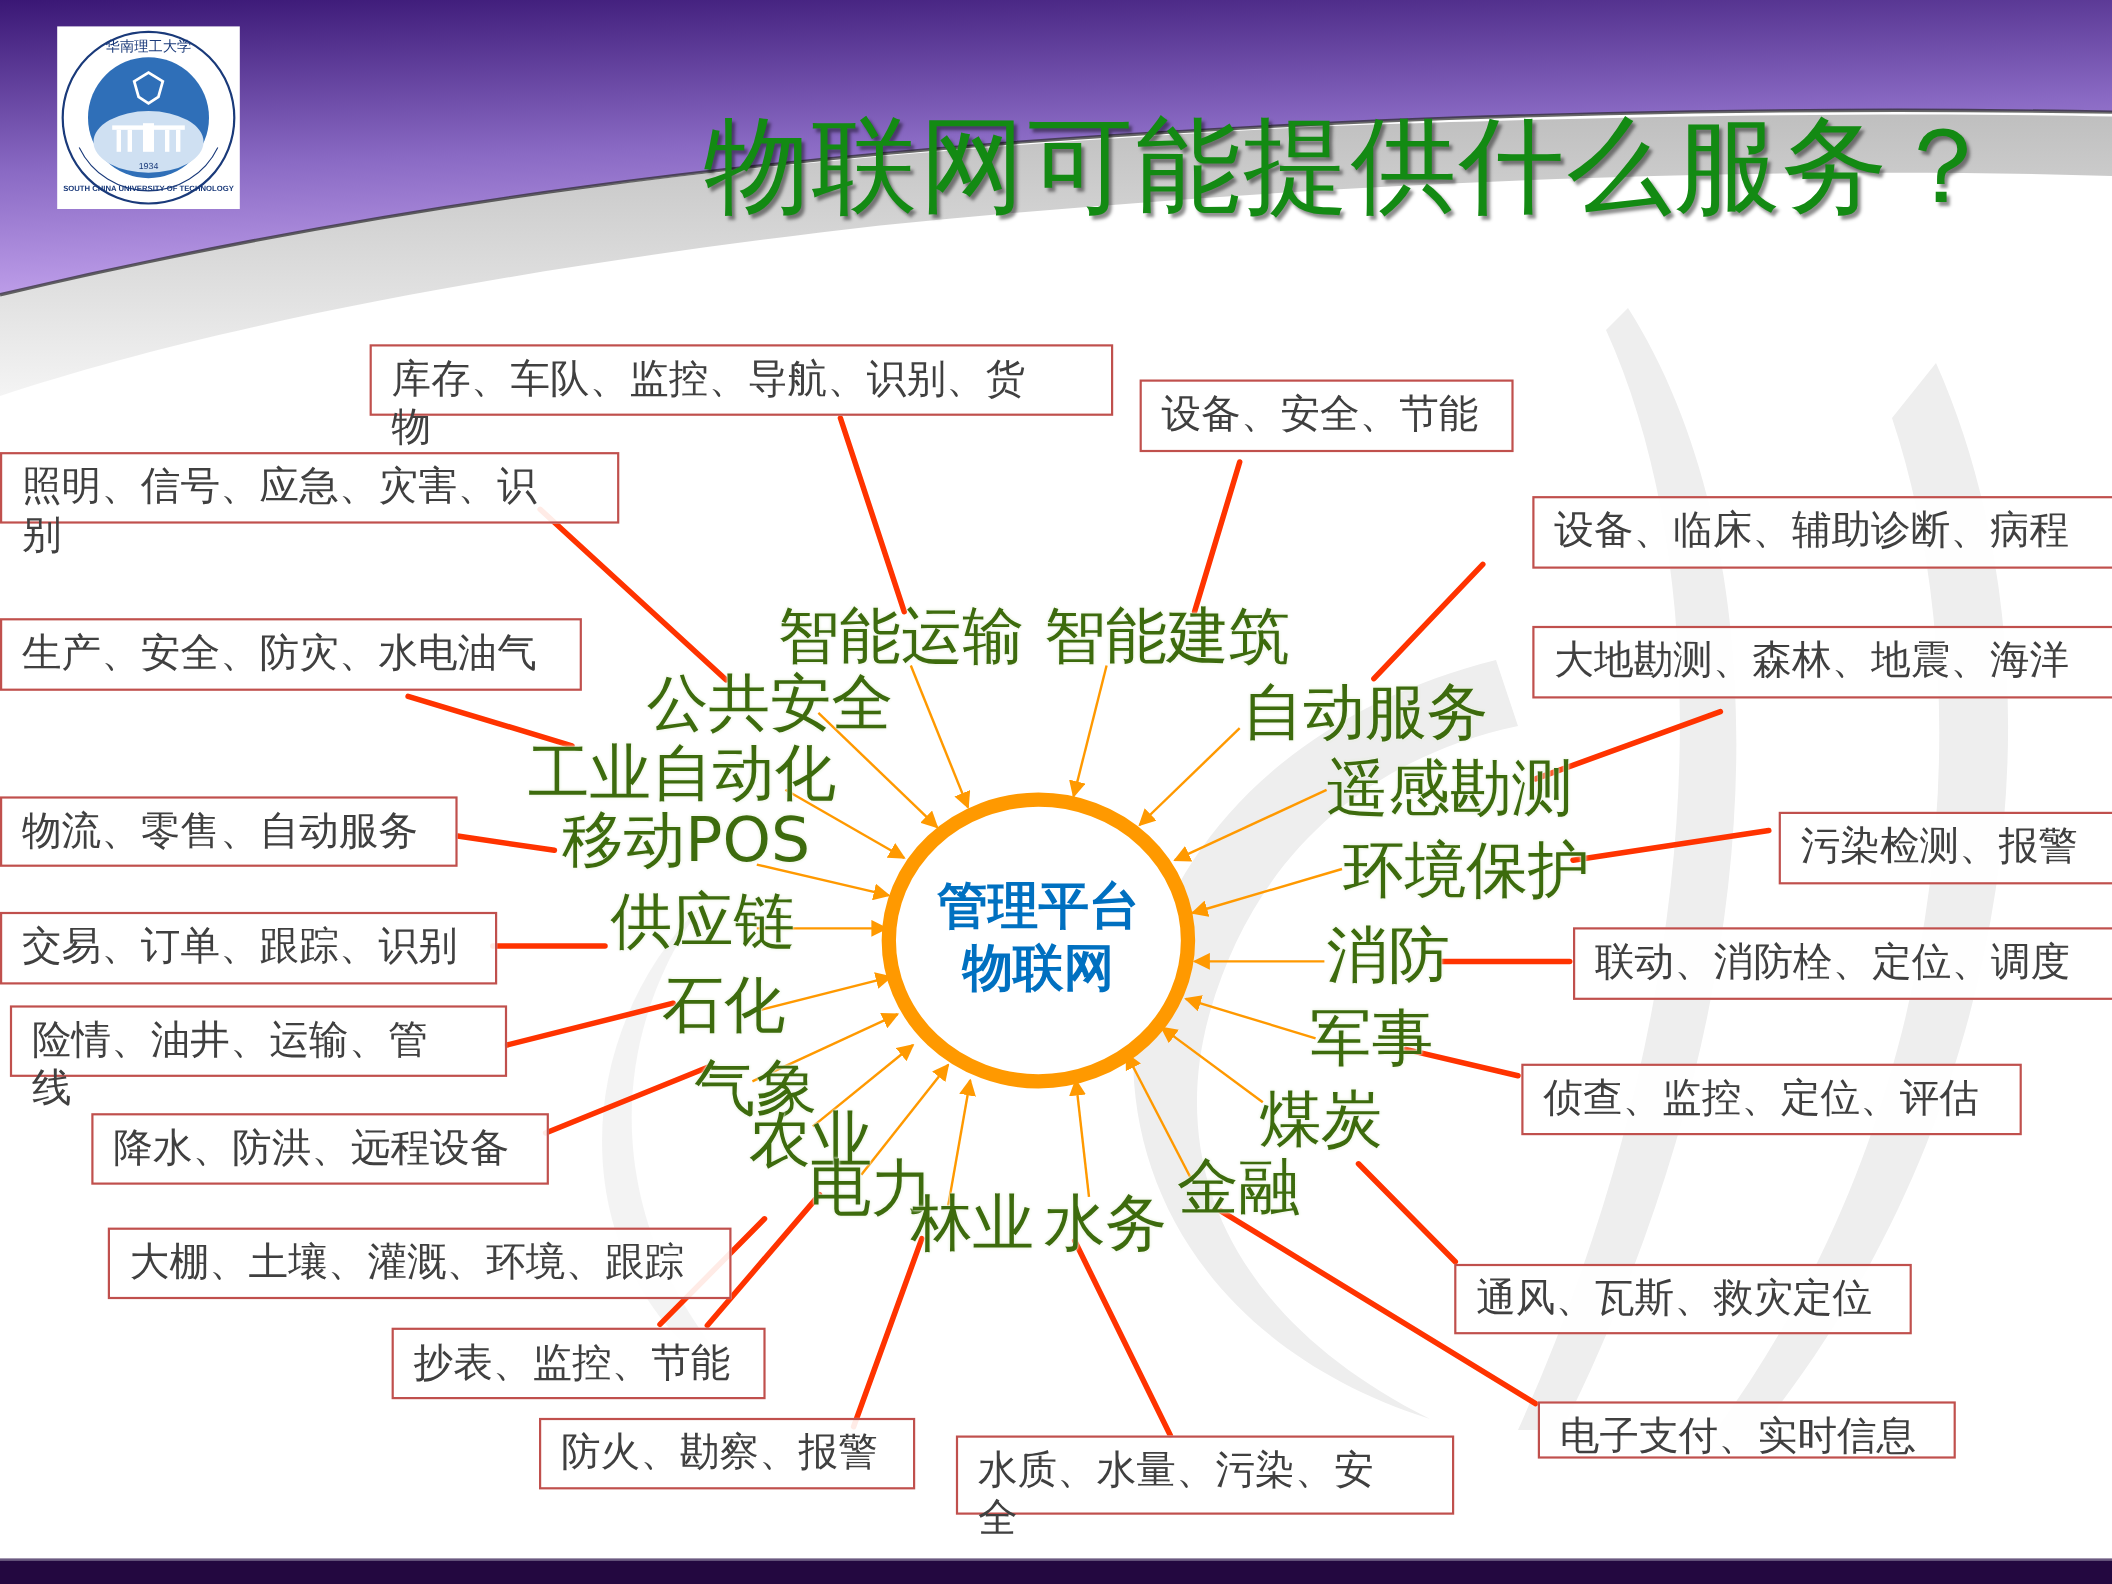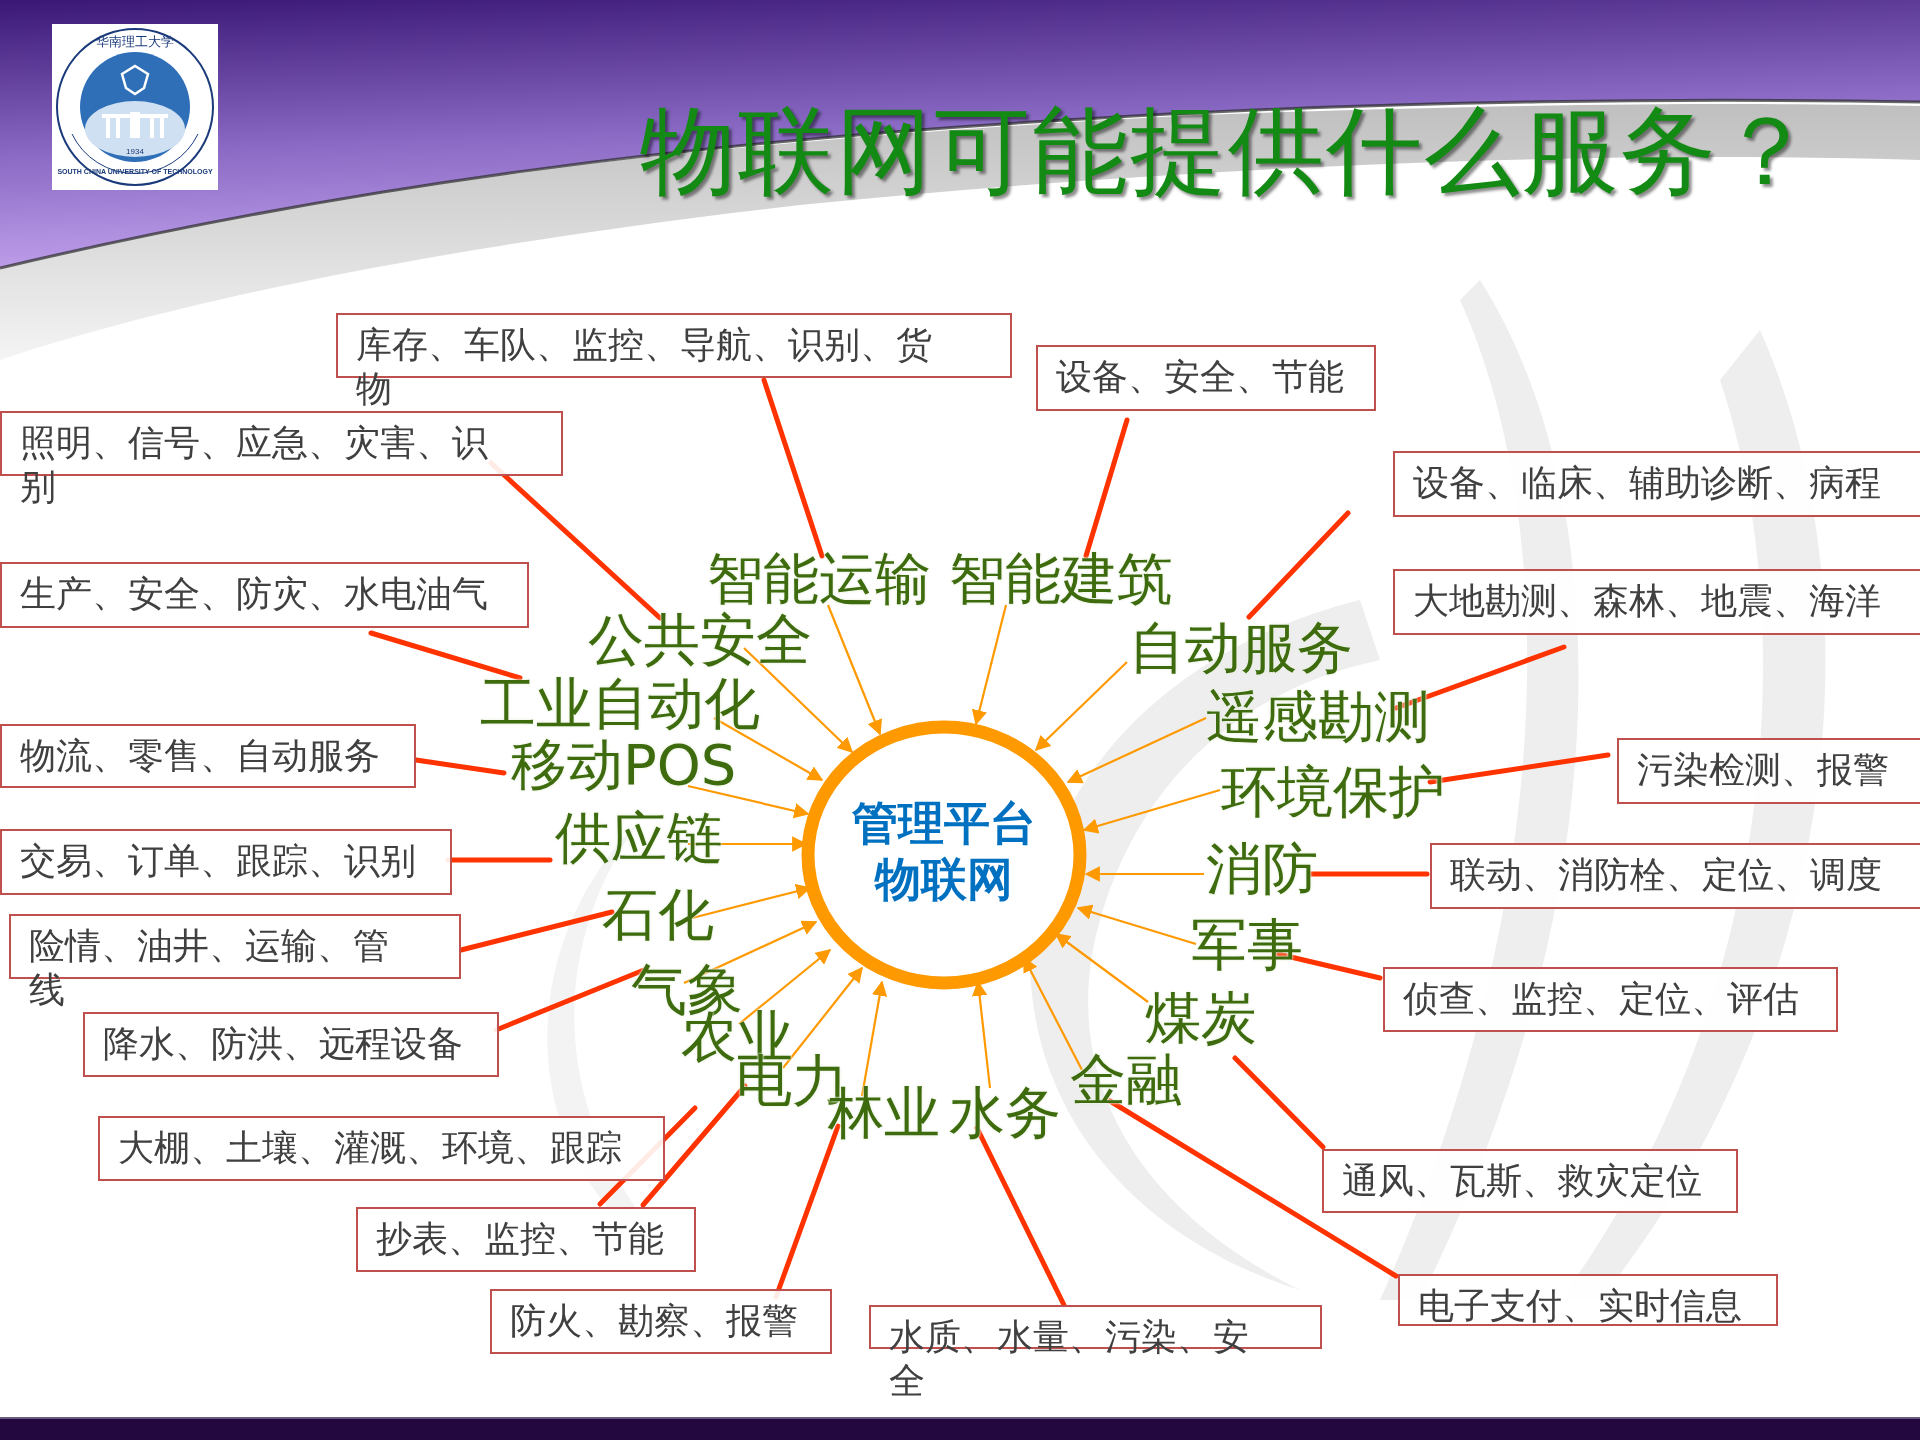--- a/index.html
+++ b/index.html
@@ -163,21 +163,21 @@
 </div>
 <div class="box" style="left:1398px;top:1274px;width:380px;height:52px;">
   <span>电子支付、实时信息</span>
 </div>
 <div class="box" style="left:356px;top:1207px;width:340px;height:65px;font-family:Liberation Serif, serif;">
   <span>抄表、监控、节能</span>
 </div>
 <div class="box" style="left:490px;top:1289px;width:342px;height:65px;">
   <span>防火、勘察、报警</span>
 </div>
-<div class="box" style="left:869px;top:1305px;width:453px;height:44px;">
+<div class="box" style="left:869px;top:1305px;width:453px;height:72px;">
   <span>水质、水量、污染、安</span>
   <span>全</span>
 </div>
 
 <div class="lbl" style="left:707px;top:553px;">智能运输</div>
 <div class="lbl" style="left:949px;top:553px;">智能建筑</div>
 <div class="lbl" style="left:588px;top:614px;">公共安全</div>
 <div class="lbl" style="left:1129px;top:622px;">自动服务</div>
 <div class="lbl" style="left:480px;top:678px;">工业自动化</div>
 <div class="lbl" style="left:1206px;top:691px;">遥感勘测</div>

